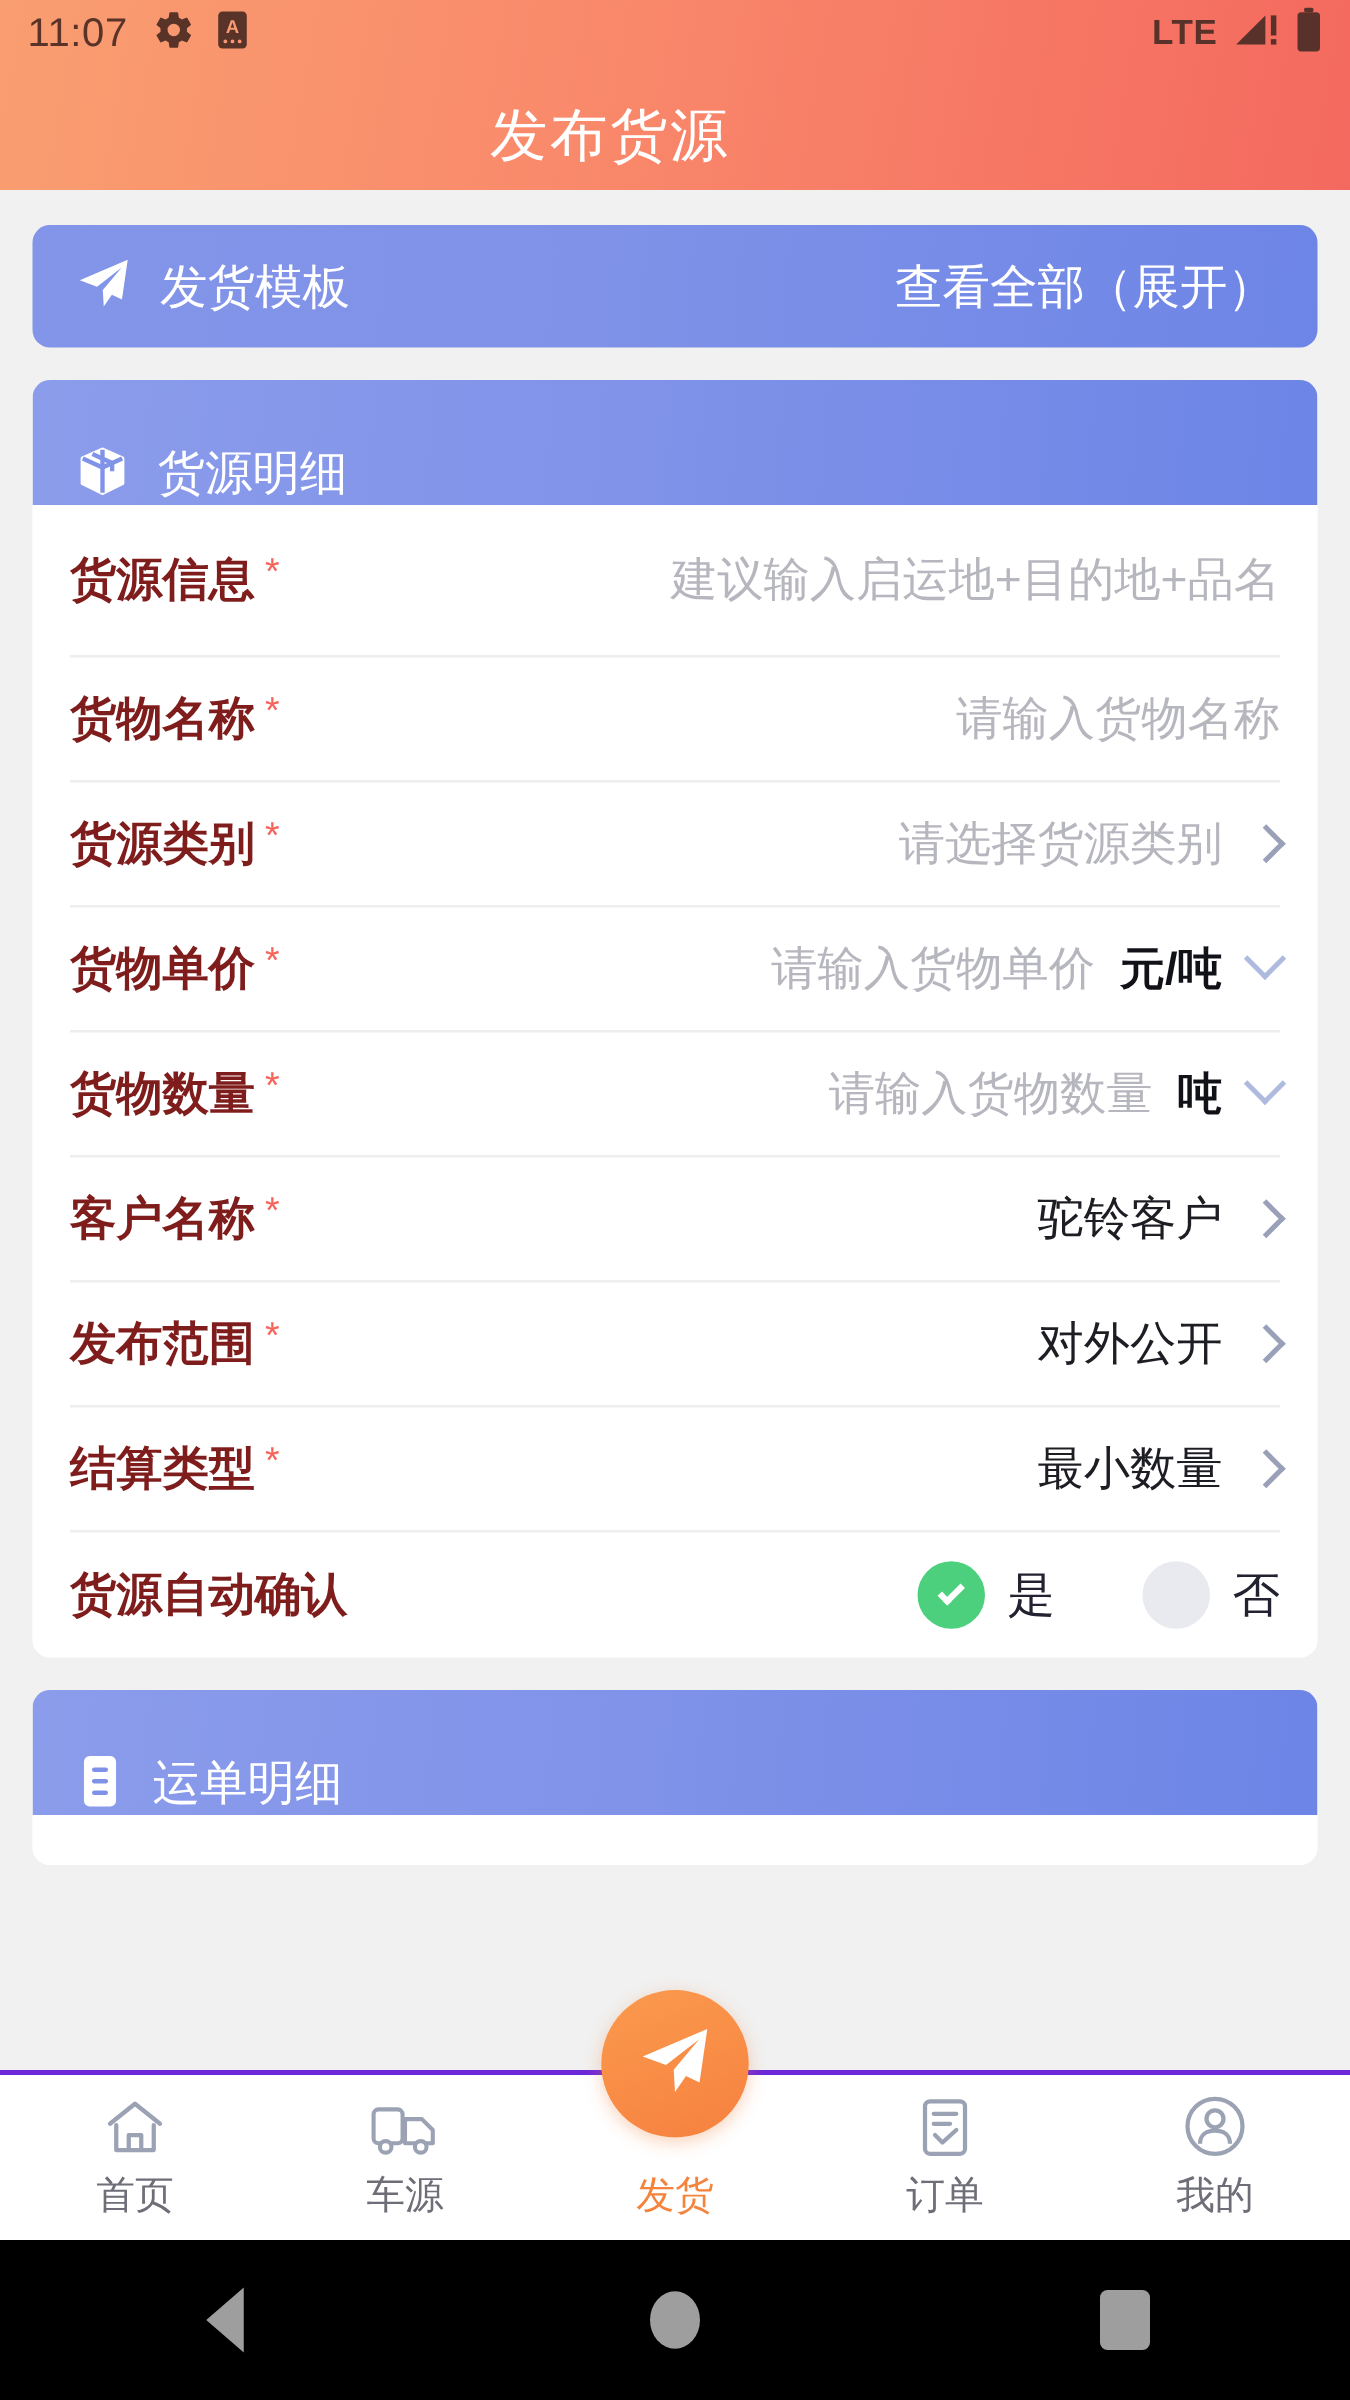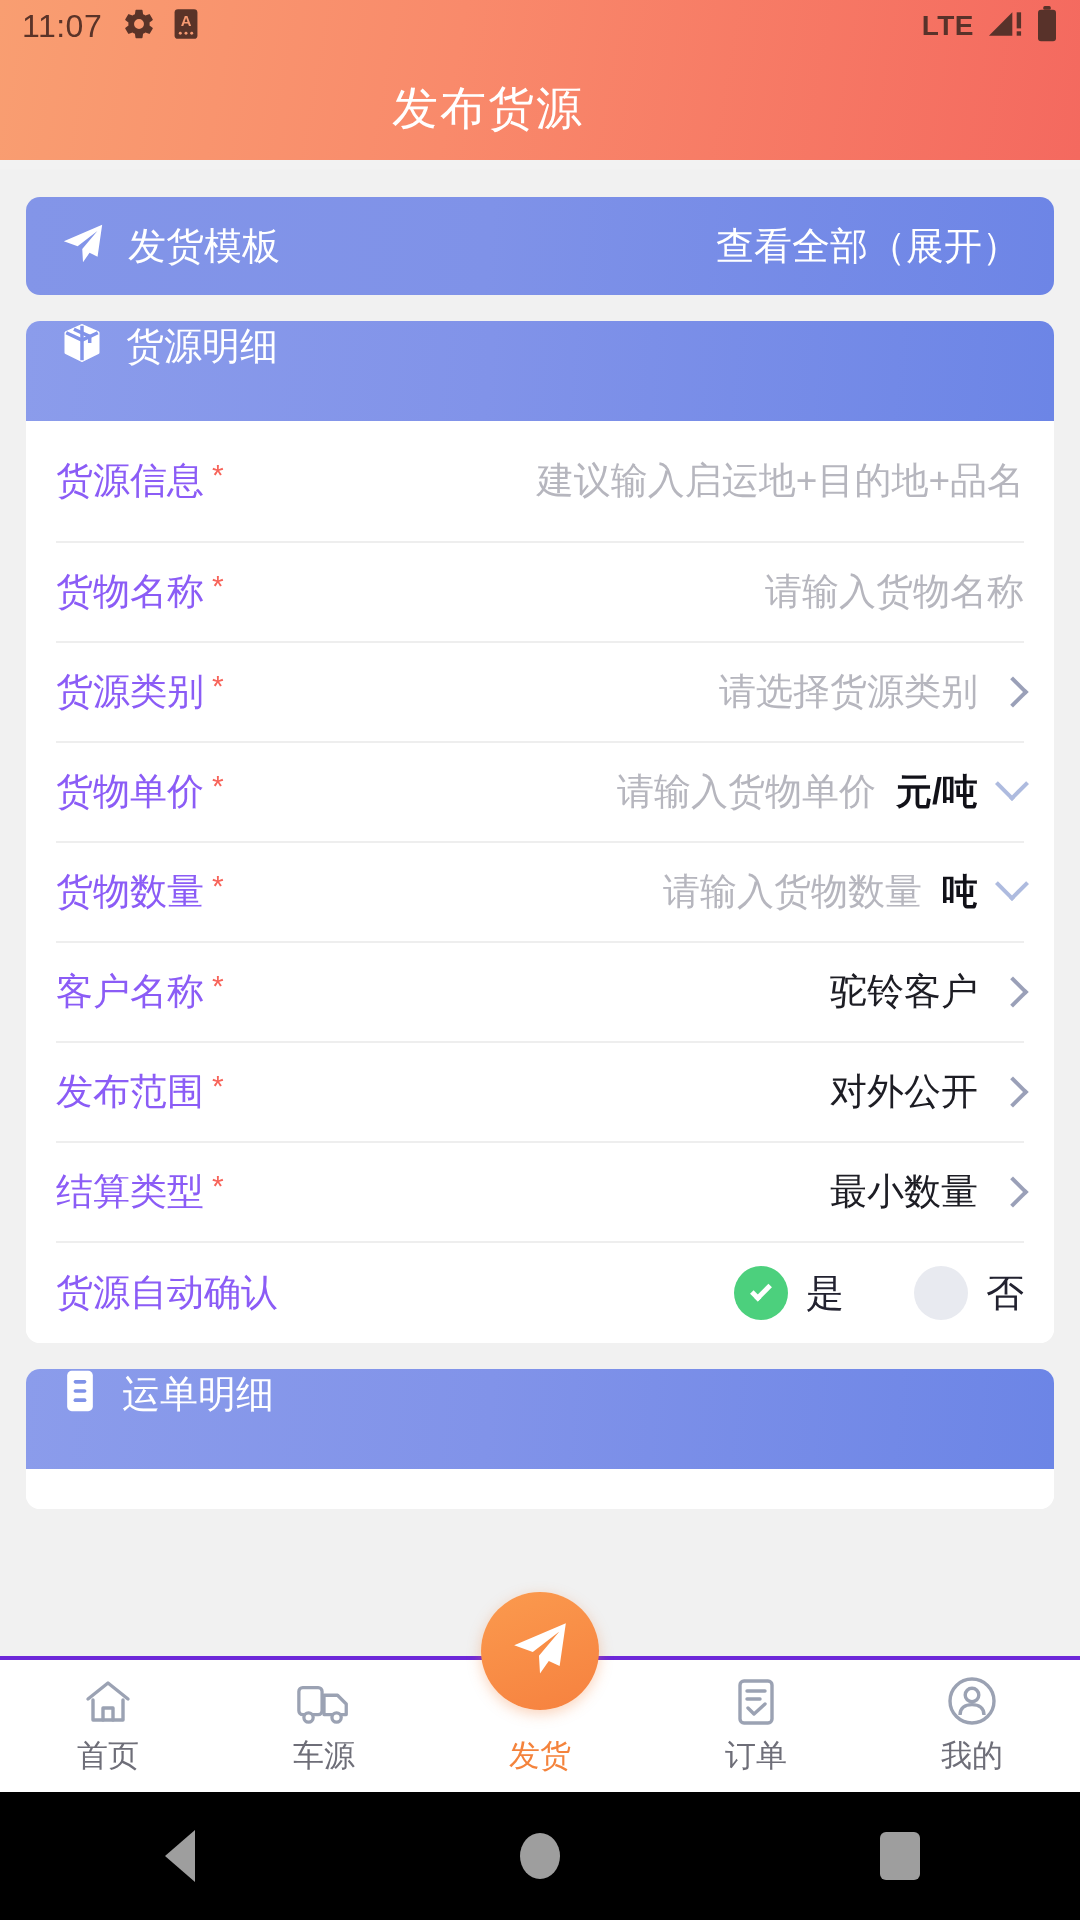--- a/index.html
+++ b/index.html
@@ -27,57 +27,57 @@
     background:linear-gradient(100deg,#f99e71 0%,#f98a6b 42%,#f4695f 100%);
     z-index:0;
   }
   .header-title {
     position:absolute; top:78px; left:0; width:976px;
     text-align:center; font-size:46px; color:#ffffff; letter-spacing:2px;
   }
 
   
   .content {
-    position:absolute; top:169px; left:0; width:1080px; height:1512px;
+    position:absolute; top:152px; left:0; width:1080px; height:1512px;
     background:#f1f1f1; overflow:hidden;
   }
 
   
   .tpl-bar {
     margin:28px 26px 0 26px; height:98px; border-radius:14px;
     background:linear-gradient(95deg,#8395e8 0%,#7f92e8 45%,#6d85e6 100%);
     display:flex; align-items:center; padding:0 34px;
     color:#fff;
   }
   .tpl-left { display:flex; align-items:center; gap:22px; }
   .tpl-label { font-size:38px; color:#ffffff; }
   .tpl-right { margin-left:auto; font-size:38px; color:#ffffff; }
 
   
   .sec-card {
     margin:26px 26px 0 26px; border-radius:14px; overflow:hidden;
     background:#ffffff;
   }
   .sec-head {
-    height:100px; display:flex; align-items:flex-start; gap:22px; padding:0 34px;
+    height:100px; display:flex; align-items:flex-end; gap:22px; padding:0 34px;
     background:linear-gradient(95deg,#8b9ceb 0%,#8193e9 45%,#6c85e6 100%);
     color:#fff;
   }
   .sec-head-title { font-size:38px; color:#ffffff; }
 
   .sec-body { background:#ffffff; padding:0 30px; }
 
   .row {
     display:flex; align-items:center; min-height:100px;
     border-bottom:2px solid #eeeeee;
   }
   .row:last-child { border-bottom:none; }
   .row.tall { min-height:122px; }
   .row-label {
-    font-size:37px; color:#8b5cf6; font-weight:400; white-space:nowrap;
+    font-size:37px; color:#7f1d1d; font-weight:700; white-space:nowrap;
   }
   .req { color:#f7645a; font-size:30px; margin-left:8px; position:relative; top:-6px; }
   .row-right {
     margin-left:auto; display:flex; align-items:center; gap:10px;
   }
   .ph { font-size:37px; color:#b6b6be; }
   .val { font-size:37px; color:#1d1d24; }
   .unit { font-size:36px; color:#111118; font-weight:600; margin-left:10px; }
 
   .chev { width:22px; height:22px; display:inline-block; margin-left:14px; }

